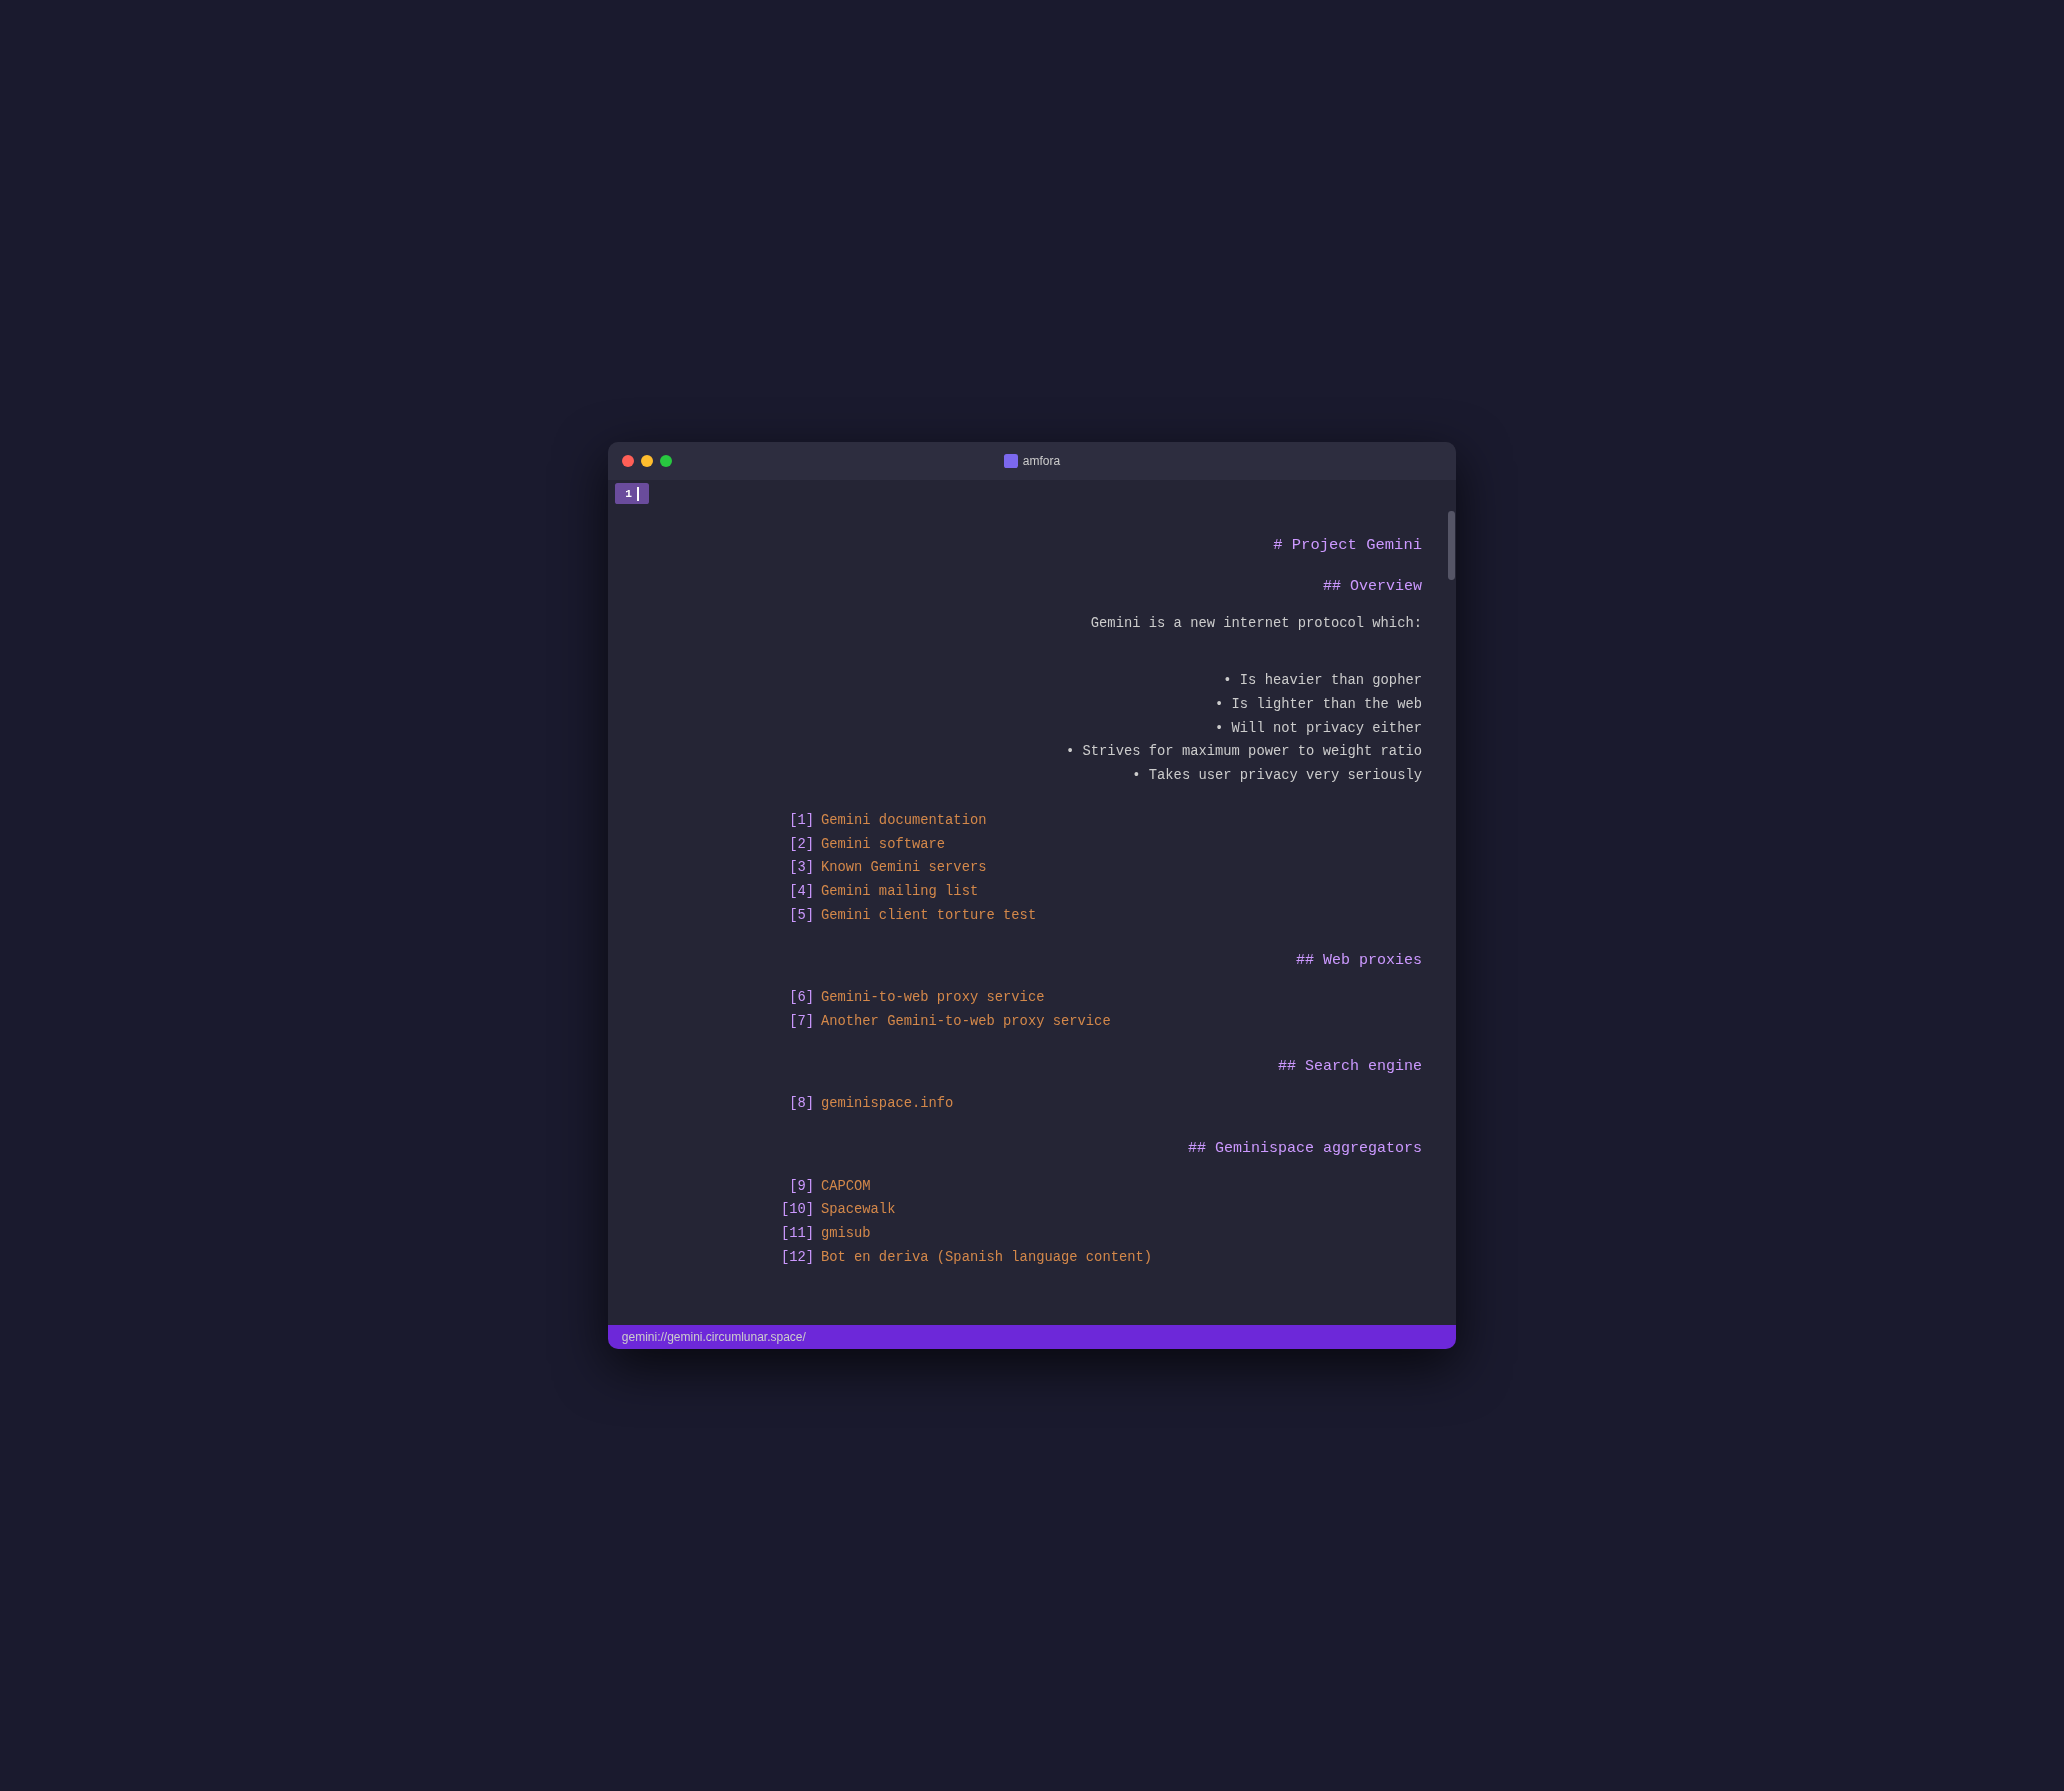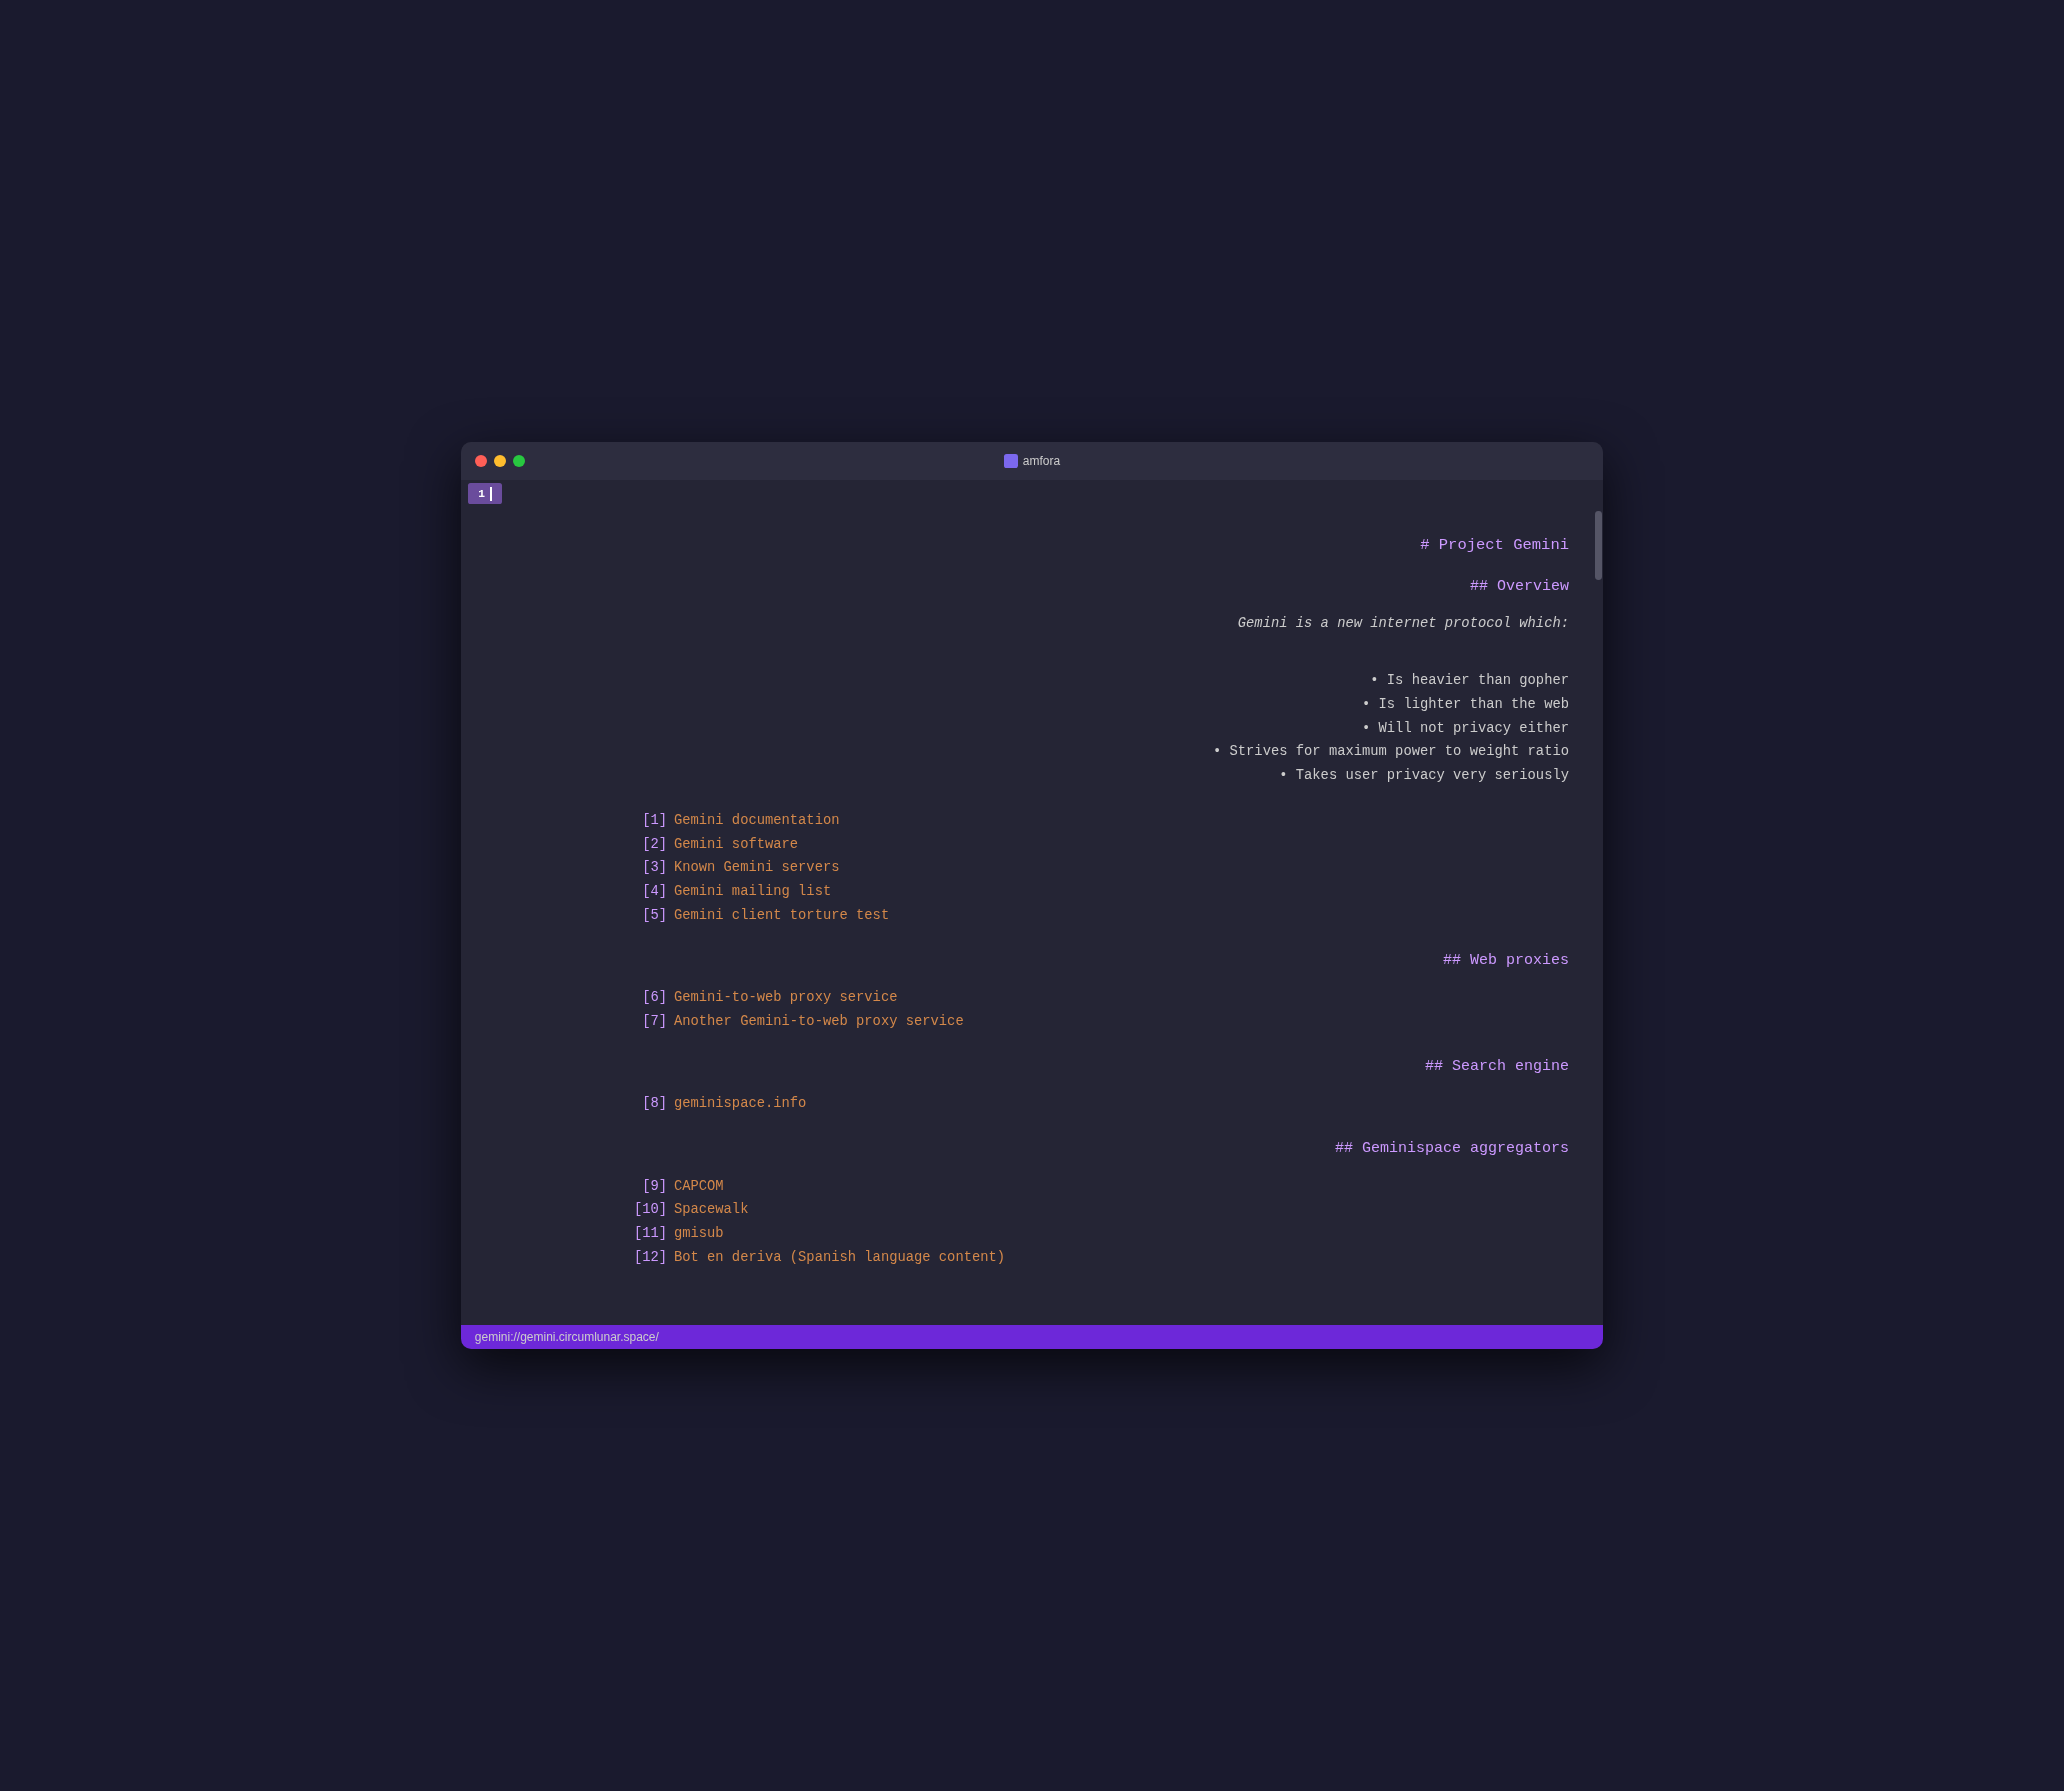--- a/index.html
+++ b/index.html
@@ -11,21 +11,21 @@
     body {
       background: #1a1a2e;
       display: flex;
       justify-content: center;
       align-items: center;
       min-height: 100vh;
       font-family: 'Courier New', Courier, monospace;
     }
 
     .window {
-      width: 1142px;
+      width: 848px;
       background: #252535;
       border-radius: 10.3px;
       box-shadow: 0 17px 52px rgba(0,0,0,0.7);
       overflow: hidden;
       display: flex;
       flex-direction: column;
     }
 
     .titlebar {
       background: #2d2d3f;
@@ -151,21 +151,20 @@
     .h2 {
       color: #cc99ff;
       font-size: 15px;
       margin-bottom: 13.8px;
       margin-top: 6.9px;
     }
 
     .paragraph {
       color: #cccccc;
       margin-bottom: 34px;
-      font-style: italic;
     }
 
     .bullet-list {
       margin-bottom: 20.6px;
       list-style: none;
     }
 
     .bullet-list li {
       color: #cccccc;
       padding: 0.9px 0;

